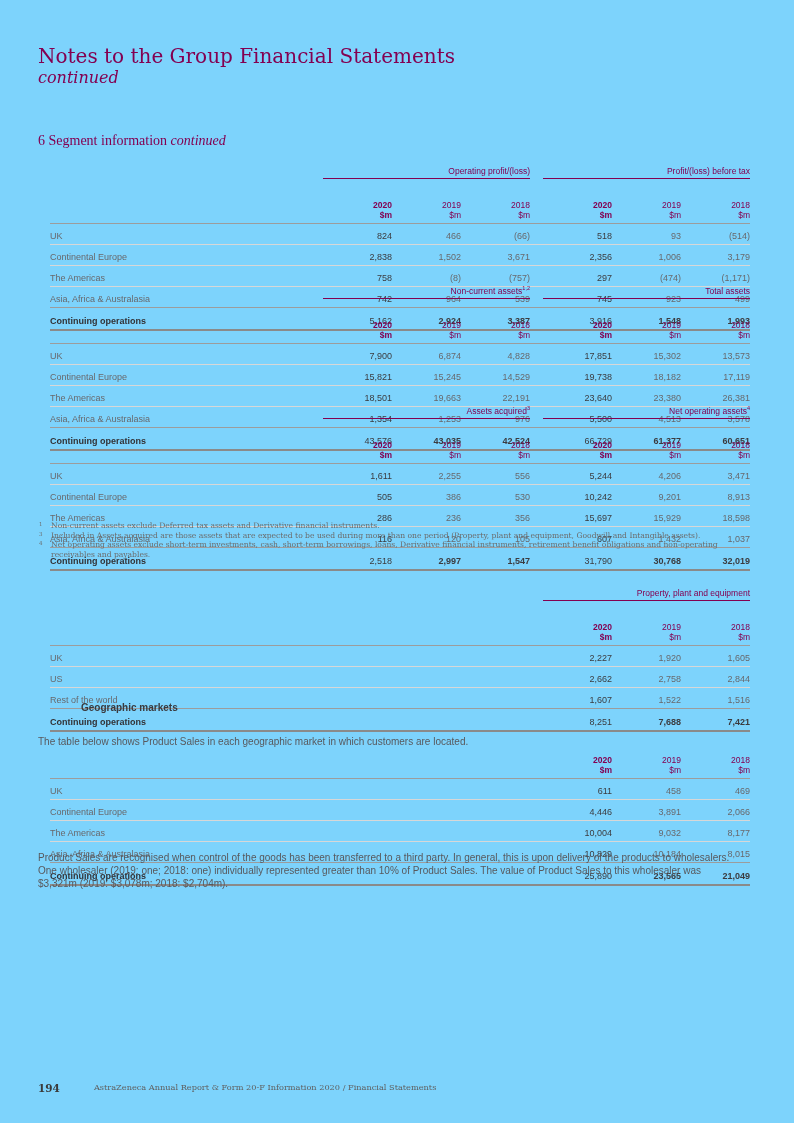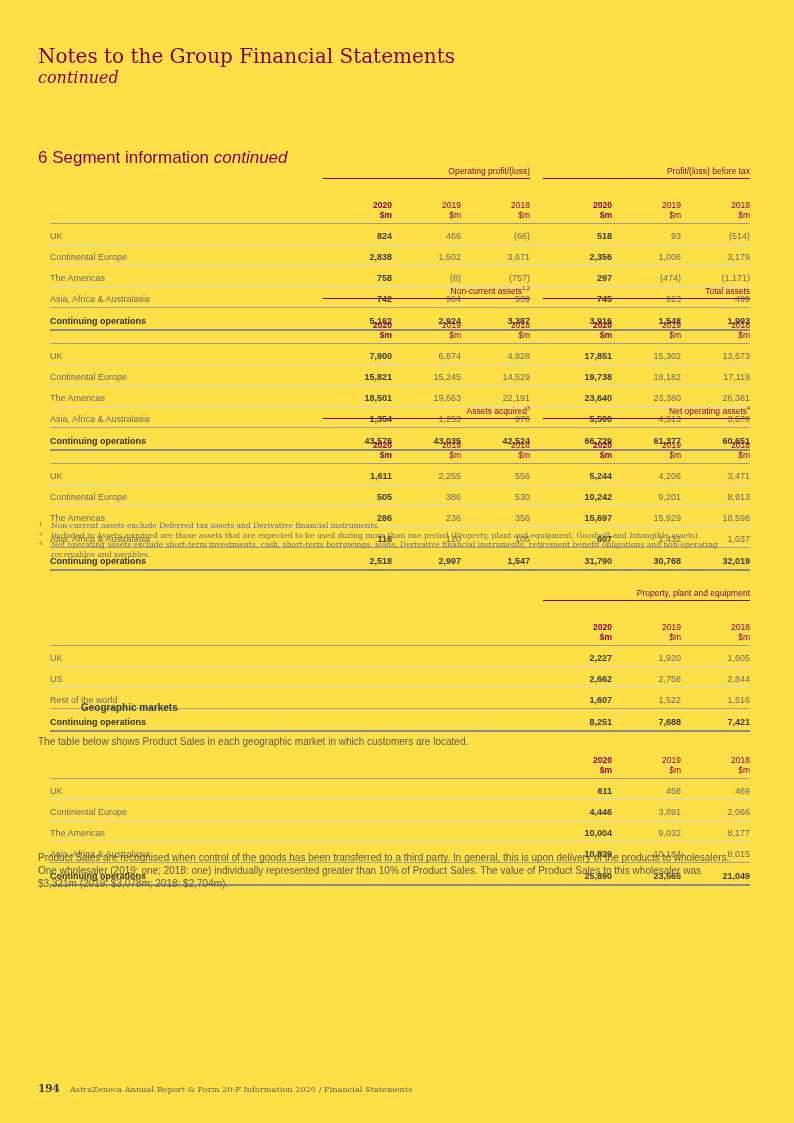--- a/index.html
+++ b/index.html
@@ -1,52 +1,52 @@
 <!DOCTYPE html>
 <html><head>
 <meta charset="utf-8">
 <style>
   html,body{margin:0;padding:0;background:#e8e8e8;}
-  .page{position:relative;width:794px;height:1123px;background:#fde047;margin:0 auto;overflow:hidden;
+  .page{position:relative;width:794px;height:1123px;background:#7dd3fc;margin:0 auto;overflow:hidden;
         font-family:"Liberation Sans",sans-serif;}
   
   .doc-header{position:absolute;left:38px;top:44px;width:700px;}
   .doc-title{margin:0;font-family:"DejaVu Serif",serif;font-weight:normal;font-size:20px;line-height:24px;color:#830051;}
   .doc-title-cont{font-family:"DejaVu Serif",serif;font-style:italic;font-size:16px;line-height:19px;color:#830051;}
-  .section-heading{position:absolute;left:38px;top:148px;font-family:Liberation Sans, sans-serif;font-size:17px;color:#830051;}
+  .section-heading{position:absolute;left:38px;top:133px;font-family:Liberation Serif, serif;font-size:14px;color:#830051;}
   .section-heading em{font-style:italic;}
   
   table{position:absolute;left:50px;width:700px;border-collapse:collapse;table-layout:fixed;
         font-size:9px;color:#68686c;}
   col.lbl6{width:273px}  col.v{width:69px}  col.sp{width:13px}  col.lbl3{width:493px}
   td{padding:0;vertical-align:bottom;}
   tr.group-row td{height:14px;}
   td.grp{font-size:8.5px;color:#830051;text-align:right;padding-bottom:2px;border-bottom:1px solid #830051;}
   td.grp sup{font-size:5.5px;vertical-align:super;line-height:0;}
   tr.year-row td{height:25px;border-bottom:1px solid #9c9c9c;}
   td.yh{font-size:8.5px;line-height:9.5px;color:#830051;text-align:right;padding:16px 0 3px;}
   td.yh.cur{font-weight:bold;}
   tbody td{height:15px;border-bottom:1px solid #d7d7d7;padding:2px 0 3px;}
   td.val{text-align:right;}
-  td.val.cur{font-weight:bold;color:#3b3b3f;text-align:right;}
+  td.val.cur{font-weight:normal;color:#3b3b3f;text-align:right;}
   tr.pre-total td{border-bottom:1px solid #9c9c9c;}
   tr.total td{height:16px;border-bottom:2px solid #8a8a8a;font-weight:bold;}
   tr.total td.lbl{color:#323236;}
   tr.total td.val{color:#3b3b3f;}
   
   .footnotes{position:absolute;left:38px;top:521px;width:702px;margin:0;padding:0;list-style:none;
              font-family:"DejaVu Serif",serif;font-size:7.6px;line-height:9.6px;color:#6b6b6b;}
   .footnotes li{position:relative;padding-left:13px;}
   .footnotes .fn-marker{position:absolute;left:1px;top:-1px;font-size:5.5px;}
   
   .geo-heading{position:absolute;left:38px;top:702px;font-size:10px;font-weight:bold;color:#3a3a3e;padding-left:43px;}
   .geo-intro{position:absolute;left:38px;top:716px;width:700px;font-size:10px;color:#58585c;margin-top:20px;}
   .closing-para{position:absolute;left:38px;top:841px;width:704px;font-size:10px;line-height:13px;color:#58585c;}
   
-  .footer{position:absolute;left:38px;top:1082px;display:flex;align-items:flex-end;gap:10px;
+  .footer{position:absolute;left:38px;top:1082px;display:flex;align-items:flex-start;gap:34px;
           font-family:"DejaVu Serif",serif;}
   .page-num{font-size:10.5px;font-weight:bold;color:#3a3a3a;}
   .footer-text{font-size:8.2px;color:#5f5f5f;}
 </style>
 </head>
 <body>
 
 <div class="page">
 
   <div class="doc-header">

